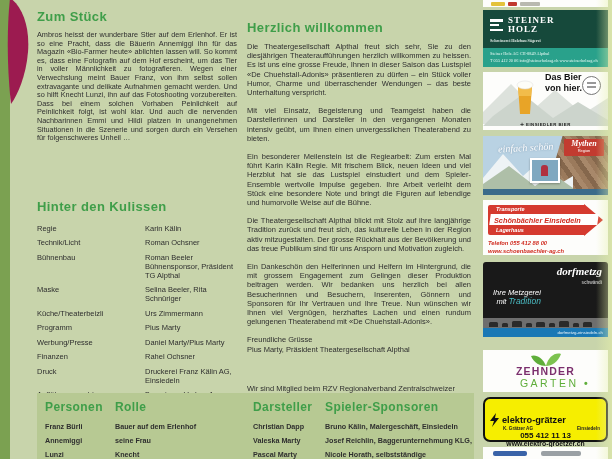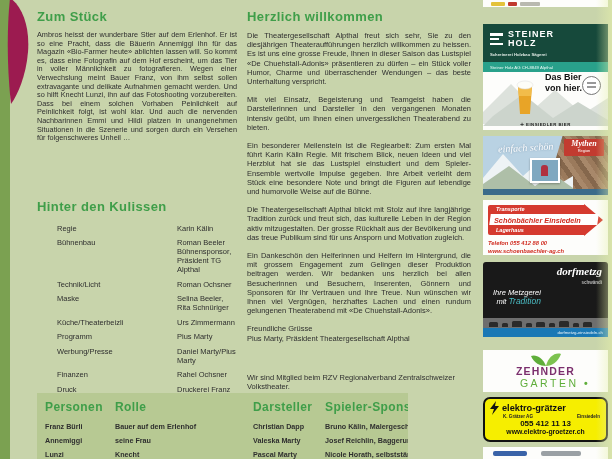--- a/index.html
+++ b/index.html
@@ -7,49 +7,49 @@
         background:#c8d4ab;font-family:"Liberation Sans",sans-serif;color:#2f2f2f;}
   .edge-glow{position:absolute;right:0;top:0;width:16px;height:100%;
         background:linear-gradient(to right,rgba(255,255,180,0),rgba(230,240,170,.55));pointer-events:none;}
   .left-strip{position:absolute;left:0;top:0;width:10px;height:459px;background:#7ba151;}
   .petal{position:absolute;left:7px;top:-2px;}
 
   h2.sec{font-size:13px;font-weight:bold;color:#3f9e49;letter-spacing:.4px;margin:0 0 7px 0;}
   .body-text{font-size:7.3px;line-height:8.6px;text-align:justify;margin:0;}
 
   .col-left{position:absolute;left:37px;top:9px;width:200px;}
-  .col-mid{position:absolute;left:247px;top:9px;width:224px;}
+  .col-mid{position:absolute;left:247px;top:20px;width:224px;}
   .col-mid p{font-size:7.5px;line-height:9.2px;text-align:justify;margin:0 0 9px 0;}
   .col-mid p.closing{text-align:left;margin-top:9px;}
   .col-mid p.membership{text-align:left;margin-top:30px;}
 
   .kulissen{margin-top:56px !important;}
   .credits{margin-top:10px;}
   .credit-row{display:flex;margin-bottom:5.5px;font-size:7.5px;line-height:9px;}
-  .credit-label{width:120px;flex:none;margin-left:20px;}
+  .credit-label{width:108px;flex:none;}
   .credit-value{flex:1;}
   .credit-value .l2{display:block;}
 
-  .cast{position:absolute;left:37px;top:393px;width:371px;height:66px;
+  .cast{position:absolute;left:37px;top:393px;width:437px;height:66px;
         background:#b7c993;overflow:hidden;padding:7px 0 0 8px;box-sizing:border-box;}
   .cast-grid{display:grid;grid-template-columns:70px 138px 72px 1fr;column-gap:0;row-gap:0;}
   .cast-head{font-size:12px;font-weight:bold;color:#3f9e49;letter-spacing:.4px;padding-bottom:6px;}
   .cast-cell{font-size:7.2px;line-height:14px;white-space:nowrap;font-weight:bold;}
 
   
   .ads{position:absolute;left:483px;top:0;width:125px;height:459px;}
   .ad{position:absolute;left:0;width:125px;box-sizing:border-box;}
   .white{background:#fdfdfb;}
 
   
   .ad-top{top:0;height:7px;display:flex;align-items:flex-end;gap:3px;padding:0 8px 1px 8px;}
   .chip{height:4px;border-radius:1px;}
 
   
-  .ad-steiner{top:24px;height:57px;}
+  .ad-steiner{top:10px;height:57px;font-family:Liberation Serif, serif;}
   .steiner-main{background:#16493b;height:38px;padding:6px 7px 0 7px;box-sizing:border-box;}
   .steiner-row{display:flex;align-items:center;gap:5px;}
   .steiner-icon{width:13px;height:12px;display:flex;flex-direction:column;justify-content:space-between;}
   .steiner-icon i{display:block;height:2.5px;background:#fff;}
   .steiner-icon i:nth-child(2){width:70%;}
   .steiner-name{color:#fff;font-weight:bold;font-size:9px;line-height:9px;letter-spacing:1px;}
   .steiner-tags{margin-top:4px;display:flex;gap:5px;color:#dfe9e4;font-size:4.2px;font-weight:bold;}
   .steiner-contact{background:#29a18b;height:19px;color:#eafaf5;font-size:4.3px;line-height:6.5px;
                    padding:3px 7px;box-sizing:border-box;}
 
@@ -109,21 +109,21 @@
               text-align:right;padding-right:5px;box-sizing:border-box;}
 
   
   .ad-zehnder{top:350px;height:42px;text-align:center;padding-top:2px;box-sizing:border-box;}
   .zehnder-n{color:#7b2f6d;font-weight:bold;font-size:10.5px;letter-spacing:1.2px;line-height:11px;}
   .zehnder-g{color:#5fae3a;font-size:10.5px;letter-spacing:2.5px;line-height:12px;padding-left:19px;}
   .zehnder-g b{color:#5fae3a;}
 
   
   .ad-elektro{top:397px;height:45px;background:#f6ee00;border:2.5px solid #111;border-radius:7px;
-              padding:2px 4px;box-sizing:border-box;}
+              padding:14px 4px;box-sizing:border-box;}
   .elektro-r1{display:flex;align-items:center;gap:2px;}
   .elektro-name{font-weight:bold;font-size:9.2px;color:#111;}
   .elektro-r2{display:flex;justify-content:space-between;font-size:4.6px;font-weight:bold;color:#222;
               padding:0 2px 0 14px;margin-top:-1px;}
   .elektro-tel{text-align:center;font-weight:bold;font-size:8px;color:#111;line-height:9px;}
   .elektro-web{text-align:center;font-weight:bold;font-size:6.8px;color:#111;line-height:8px;}
 
   
   .ad-bottom{top:447px;height:12px;display:flex;align-items:center;gap:14px;padding:2px 10px;box-sizing:border-box;}
   .blob{height:5px;border-radius:2px;}
@@ -142,29 +142,29 @@
     <h2 class="sec">Zum Stück</h2>
     <p class="body-text">Ambros heisst der wunderbare Stier auf dem Erlenhof. Er ist so eine Pracht, dass die Bäuerin Annemiggi ihn für das Magazin «Bio-Farmer heute» ablichten lassen will. So kommt es, dass eine Fotografin auf dem Hof erscheint, um das Tier in voller Männlichkeit zu fotografieren. Wegen einer Verwechslung meint Bauer Franz, von ihm selbst sollen extravagante und delikate Aufnahmen gemacht werden. Und so hilft Knecht Lunzi, ihn auf das Fotoshooting vorzubereiten. Dass bei einem solchen Vorhaben Peinlichkeit auf Peinlichkeit folgt, ist wohl klar. Und auch die nervenden Nachbarinnen Emmi und Hildi platzen in unangenehmen Situationen in die Szenerie und sorgen durch ein Versehen für folgenschweres Unheil …</p>
 
     <h2 class="sec kulissen">Hinter den Kulissen</h2>
     <div class="credits">
       <div class="credit-row">
         <span class="credit-label">Regie</span>
         <span class="credit-value">Karin Kälin</span>
       </div>
       <div class="credit-row">
+        <span class="credit-label">Technik/Licht</span>
+        <span class="credit-value">Roman Ochsner</span>
+      </div>
+      <div class="credit-row">
         <span class="credit-label">Bühnenbau</span>
         <span class="credit-value">
           <span>Roman Beeler</span>
           <span class="l2">Bühnensponsor, Präsident TG Alpthal</span>
         </span>
-      </div>
-      <div class="credit-row">
-        <span class="credit-label">Technik/Licht</span>
-        <span class="credit-value">Roman Ochsner</span>
       </div>
       <div class="credit-row">
         <span class="credit-label">Maske</span>
         <span class="credit-value">Selina Beeler, Rita Schnüriger</span>
       </div>
       <div class="credit-row">
         <span class="credit-label">Küche/Theaterbeizli</span>
         <span class="credit-value">Urs Zimmermann</span>
       </div>
       <div class="credit-row">

